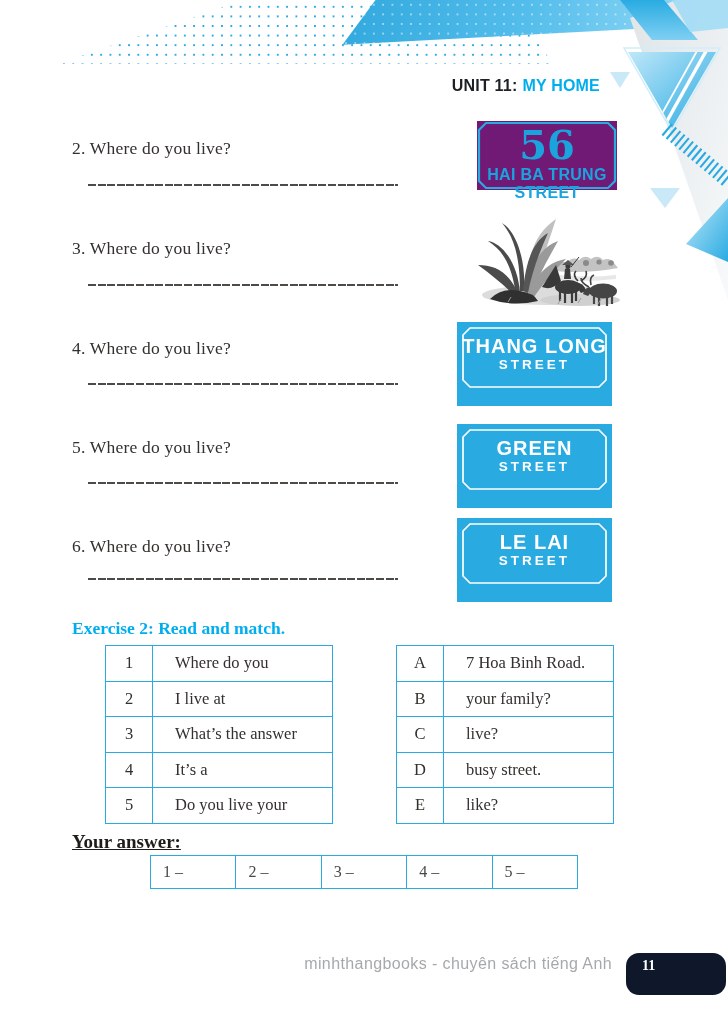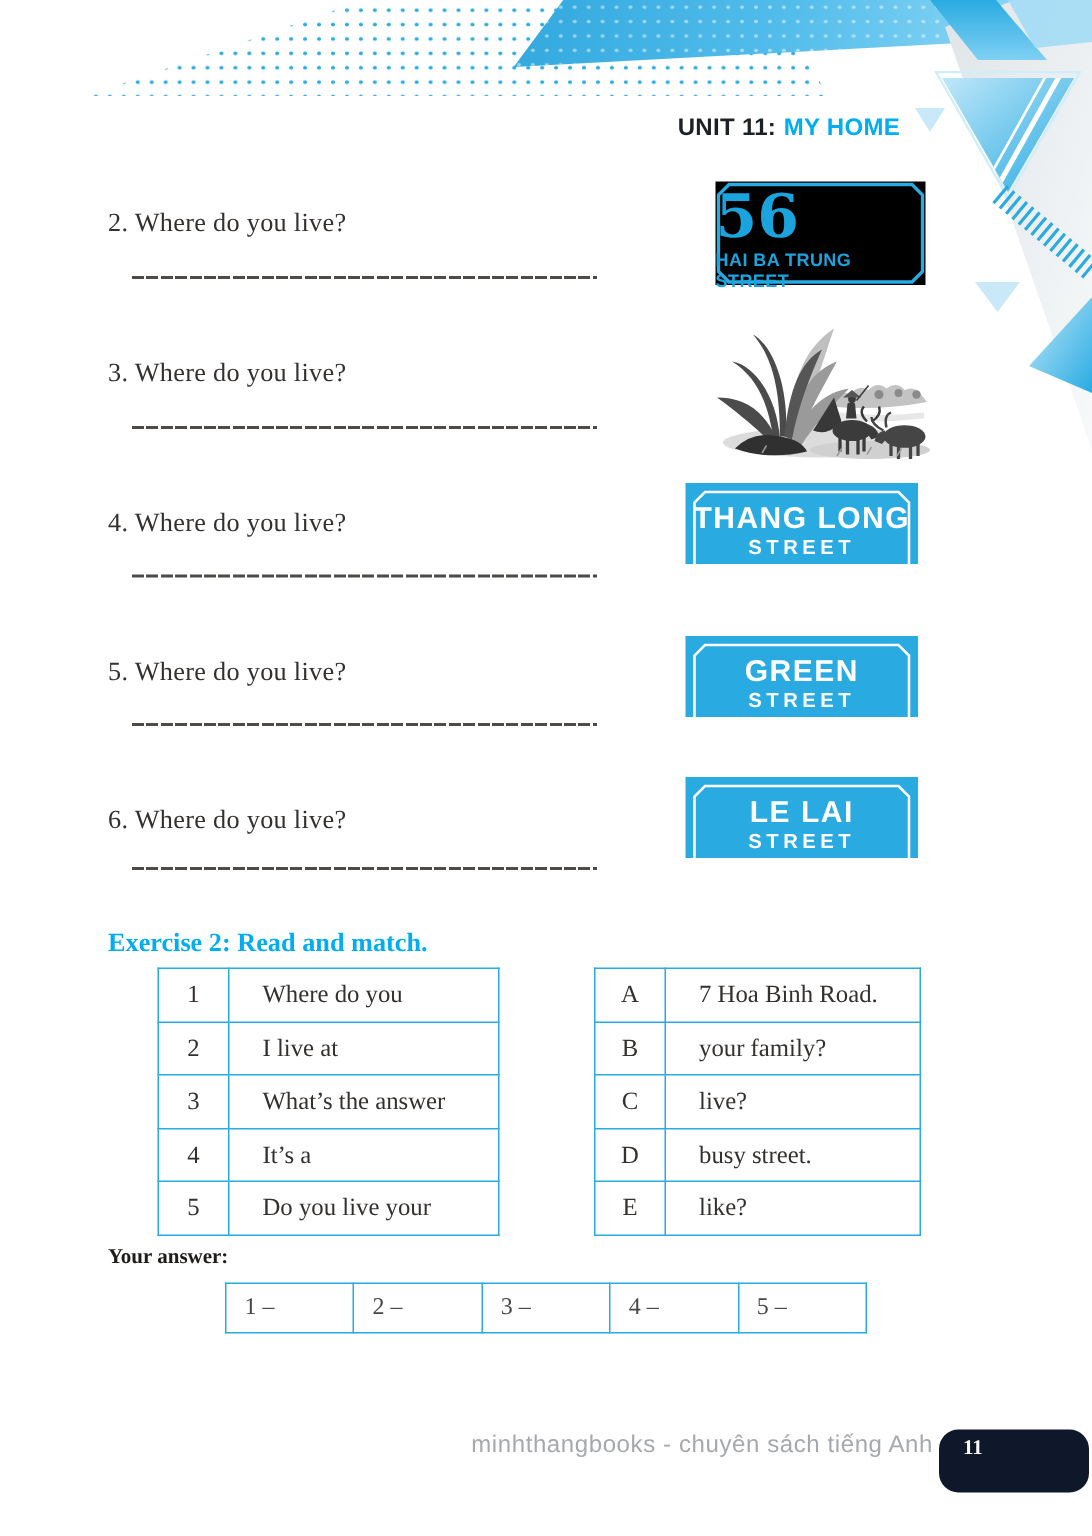--- a/index.html
+++ b/index.html
@@ -48,40 +48,40 @@
     white-space: nowrap;
   }
   .blank-line {
     position: absolute; left: 88px; width: 310px; height: 2px;
     background: repeating-linear-gradient(90deg, #4d4a48 0, #4d4a48 8px, rgba(0,0,0,0) 8px, rgba(0,0,0,0) 9.6px);
   }
 
   
   .house-sign {
     position: absolute; left: 477px; top: 121px; width: 140px; height: 69px;
-    background: #000000; text-align: left;
+    background: #701a75; text-align: center;
   }
   .house-sign svg.frame { position: absolute; inset: 0; }
   .house-number {
     position: relative; margin-top: 3px;
     font-family: "DejaVu Serif", serif; font-weight: 700;
     font-size: 40px; line-height: 42px; color: #1ba3dd;
   }
   .house-street {
     position: relative;
     font-family: "Liberation Sans", sans-serif; font-weight: 700;
-    font-size: 12px; letter-spacing: .3px; color: #1ba3dd;
+    font-size: 16px; letter-spacing: .3px; color: #1ba3dd;
   }
 
   
   .illustration { position: absolute; left: 468px; top: 207px; width: 160px; height: 100px; }
 
   
   .street-sign {
-    position: absolute; left: 457px; width: 155px; height: 54px;
+    position: absolute; left: 457px; width: 155px; height: 84px;
     background: #29abe2; text-align: center; color: #fff;
   }
   .street-sign svg.frame { position: absolute; inset: 0; }
   .street-name {
     position: relative; margin-top: 13px;
     font-family: "Liberation Sans", sans-serif; font-weight: 700;
     font-size: 20px; line-height: 22px; letter-spacing: 1px;
   }
   .street-word {
     position: relative;
@@ -103,35 +103,35 @@
     height: 35.5px; font-size: 16.5px; color: #33302e;
     vertical-align: middle;
   }
   table.left-table  { left: 105px; width: 228px; }
   table.right-table { left: 396px; width: 218px; }
   td.key { width: 47px; text-align: center; }
   td.txt { padding-left: 22px; }
 
   .your-answer {
     position: absolute; left: 72px; top: 831px;
-    font-size: 14px; font-weight: 700; color: #1f1c1a;
+    font-size: 19px; font-weight: 700; color: #1f1c1a; text-decoration: underline;
   }
   table.answer-table {
     position: absolute; left: 150px; top: 855px; width: 428px;
     border-collapse: collapse; table-layout: fixed;
   }
   table.answer-table td {
     border: 1.8px solid #29abe2; height: 33px;
     font-size: 16px; color: #4a4745; padding-left: 12px;
     vertical-align: middle;
   }
 
   
   .footer-text {
-    position: absolute; right: 106px; top: 955px;
+    position: absolute; right: 116px; top: 955px;
     font-family: "Liberation Sans", sans-serif;
     font-size: 16px; letter-spacing: .4px; color: #a6a9ac;
     white-space: nowrap;
   }
   .page-pill {
     position: absolute; left: 626px; top: 953px; width: 100px; height: 42px;
     background: #0f172a; border-radius: 13px;
     color: #fff; font-family: "Liberation Serif", serif; font-weight: 700;
     font-size: 14px; line-height: 25px; padding-left: 16px;
   }

